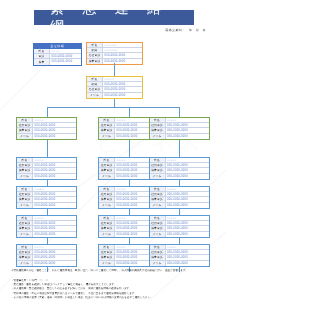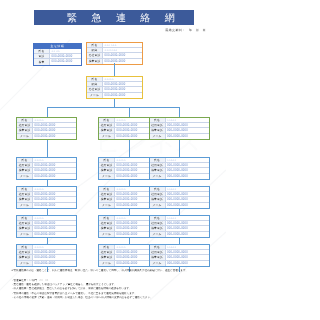--- a/index.html
+++ b/index.html
@@ -23,21 +23,21 @@
     opacity: 0.16;
   }
 
   
   .title-bar {
     position: absolute;
     left: 34px; top: 10px;
     width: 160px; height: 15px;
     background: #3c5a9a;
     color: #ffffff;
-    font-size: 10px;
+    font-size: 14px;
     letter-spacing: 2.2px;
     display: flex;
     align-items: center;
     justify-content: center;
     padding-left: 16px;
   }
   .updated {
     position: absolute;
     right: 20px; top: 28px;
     font-size: 3.1px;

